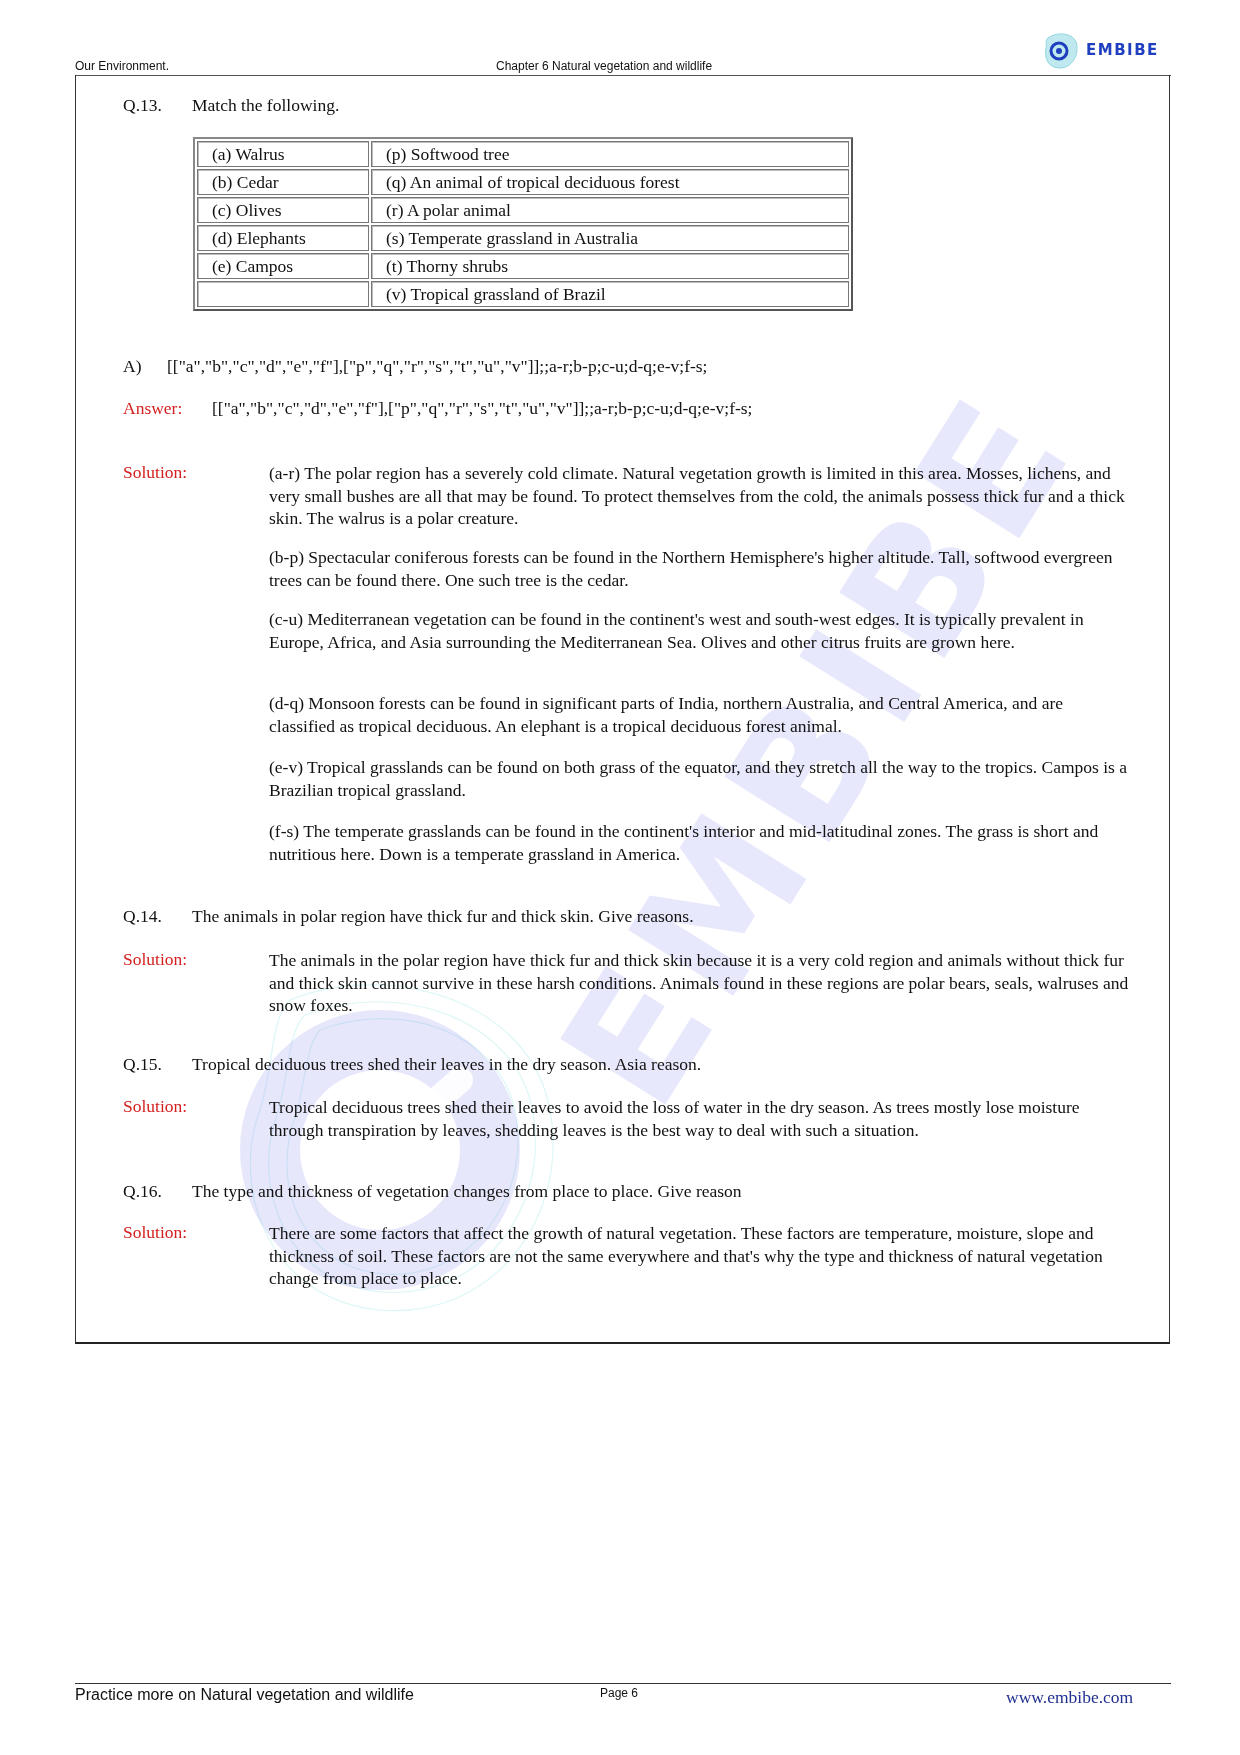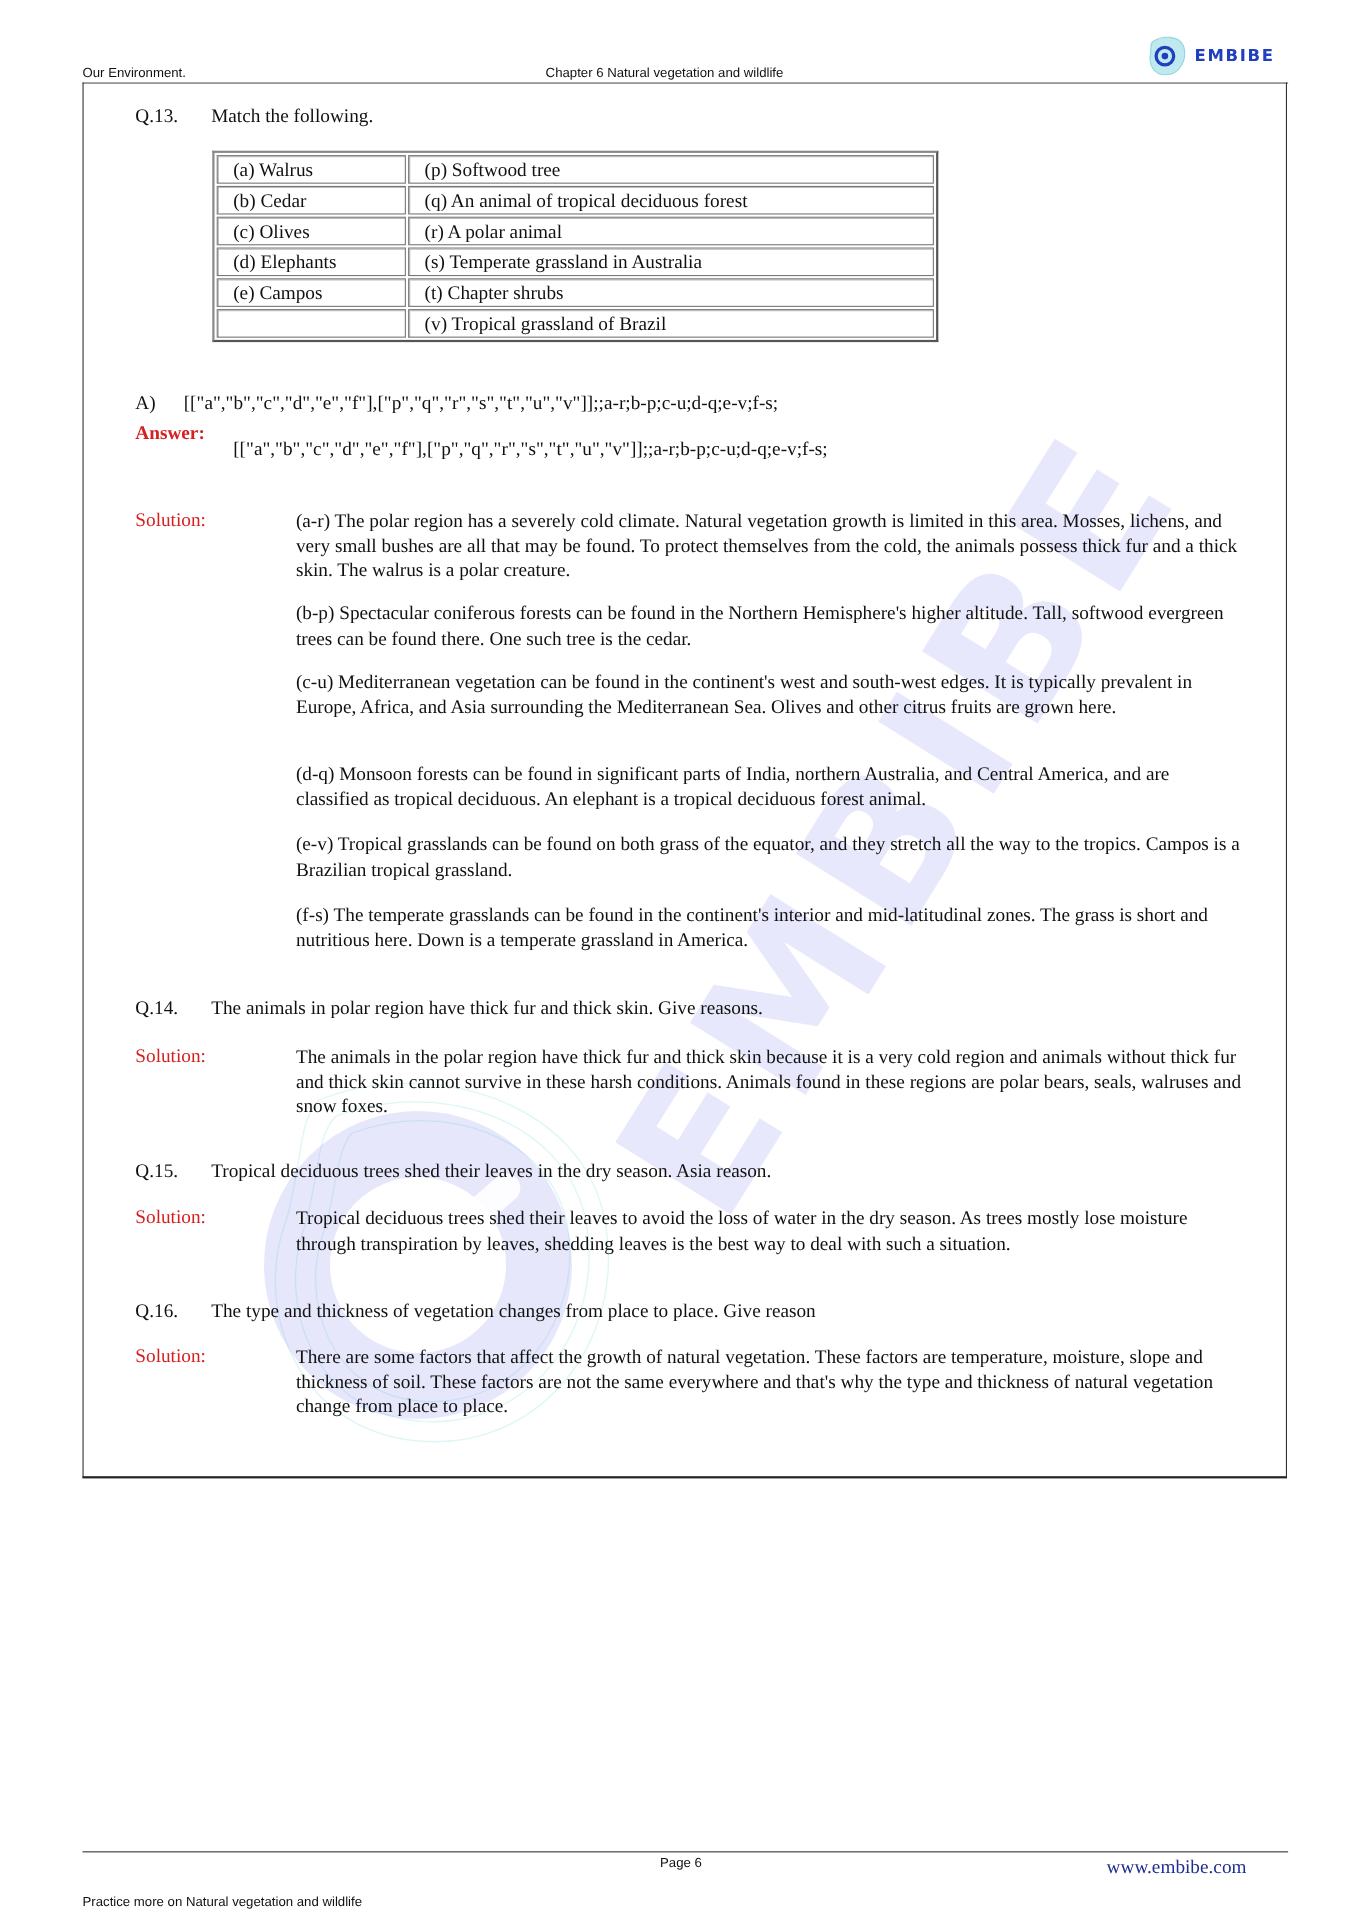--- a/index.html
+++ b/index.html
@@ -47,21 +47,21 @@
     }
     table.match td {
       border: 1px solid #777; padding: 0 14px; height: 24px; line-height: 22px;
       box-shadow: inset 1px 1px 0 #bbb;
     }
     table.match td.c1 { width: 142px; }
     table.match td.c2 { width: 448px; }
 
     
     .ftr-line { position: absolute; left: 75px; top: 1683px; width: 1096px; height: 1px; background: #333; }
-    .ftr-left { position: absolute; left: 75px; top: 1686px; font-size: 12px; margin-top: 36px; }
+    .ftr-left { position: absolute; left: 75px; top: 1686px; font-size: 16px; }
     .ftr-center { position: absolute; left: 600px; top: 1686px; font-size: 12px; }
     .ftr-right { position: absolute; left: 1006px; top: 1687px; font-size: 17.5px; color: #1f2f8f; }
   </style>
 </head>
 <body>
 
 <div class="wm-text">EMBIBE</div>
 <svg class="wm-e" viewBox="0 0 340 380">
   <g fill="none" stroke="rgba(120,220,220,0.25)" stroke-width="1.2">
     <path d="M60 40 C160 0 300 40 320 150 C340 260 260 360 150 350 C40 340 0 230 30 150 C45 100 40 60 60 40Z"></path>
@@ -102,33 +102,33 @@
       <tr>
         <td class="c1">(c) Olives</td>
         <td class="c2">(r) A polar animal</td>
       </tr>
       <tr>
         <td class="c1">(d) Elephants</td>
         <td class="c2">(s) Temperate grassland in Australia</td>
       </tr>
       <tr>
         <td class="c1">(e) Campos</td>
-        <td class="c2">(t) Chapter shrubs</td>
+        <td class="c2">(t) Thorny shrubs</td>
       </tr>
       <tr>
         <td class="c1"></td>
         <td class="c2">(v) Tropical grassland of Brazil</td>
       </tr>
     </tbody>
 </table>
 
 <div class="qnum" style="top:356px;">A)</div>
 <div class="qtext" style="top:356px; left:167px;">[["a","b","c","d","e","f"],["p","q","r","s","t","u","v"]];;a-r;b-p;c-u;d-q;e-v;f-s;</div>
 
-<div class="soltag red" style="top:383px;font-weight:bold;">Answer:</div>
+<div class="soltag red" style="top:398px;">Answer:</div>
 <div class="qtext" style="top:398px; left:212px;">[["a","b","c","d","e","f"],["p","q","r","s","t","u","v"]];;a-r;b-p;c-u;d-q;e-v;f-s;</div>
 
 <div class="soltag red" style="top:462px;">Solution:</div>
 <div class="para" style="top:462px;">(a-r) The polar region has a severely cold climate. Natural vegetation growth is limited in this area. Mosses, lichens, and very small bushes are all that may be found. To protect themselves from the cold, the animals possess thick fur and a thick skin. The walrus is a polar creature.</div>
 <div class="para" style="top:546px;">(b-p) Spectacular coniferous forests can be found in the Northern Hemisphere's higher altitude. Tall, softwood evergreen trees can be found there. One such tree is the cedar.</div>
 <div class="para" style="top:608px;">(c-u) Mediterranean vegetation can be found in the continent's west and south-west edges. It is typically prevalent in Europe, Africa, and Asia surrounding the Mediterranean Sea. Olives and other citrus fruits are grown here.</div>
 <div class="para" style="top:692px;">(d-q) Monsoon forests can be found in significant parts of India, northern Australia, and Central America, and are classified as tropical deciduous. An elephant is a tropical deciduous forest animal.</div>
 <div class="para" style="top:756px;">(e-v) Tropical grasslands can be found on both grass of the equator, and they stretch all the way to the tropics. Campos is a Brazilian tropical grassland.</div>
 <div class="para" style="top:820px;">(f-s) The temperate grasslands can be found in the continent's interior and mid-latitudinal zones. The grass is short and nutritious here. Down is a temperate grassland in America.</div>
 

